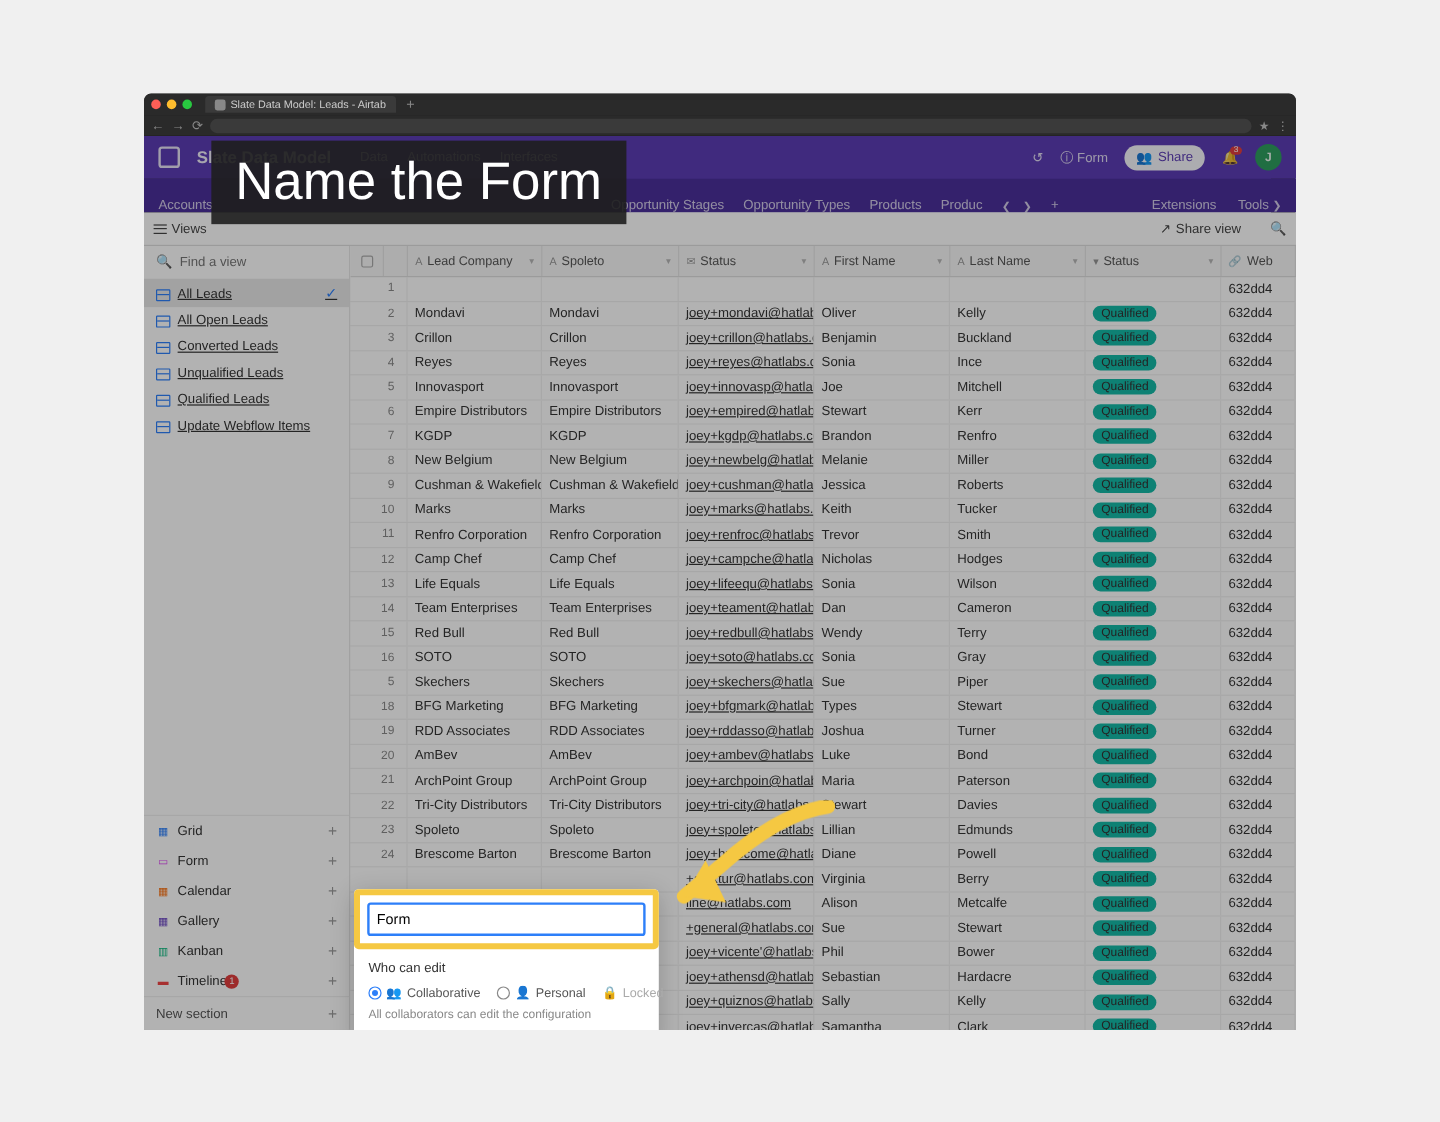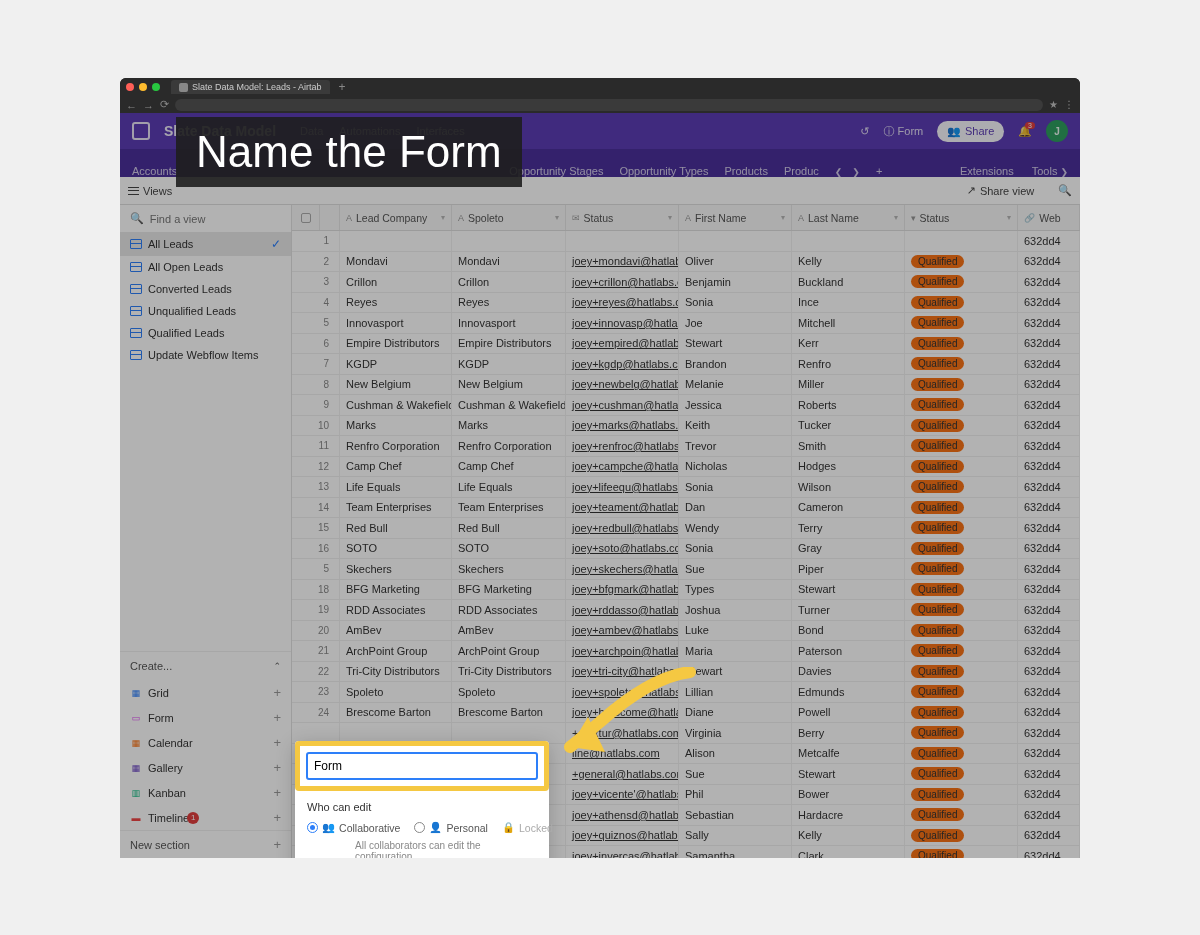--- a/index.html
+++ b/index.html
@@ -50,21 +50,21 @@
 .share-view { display: flex; align-items: center; gap: 4px; cursor: pointer; }
 
 .main-area { display: flex; height: calc(100% - 92px); background: #f7f7f7; }
 
 
 .sidebar { width: 172px; background: #fff; border-right: 1px solid #e0e0e0; display: flex; flex-direction: column; font-size: 11px; }
 .find-view { display: flex; align-items: center; gap: 6px; padding: 7px 10px; color: #888; }
 .find-view input { border: none; outline: none; font-size: 11px; flex: 1; background: transparent; }
 .gear { color: #999; cursor: pointer; }
 .view-list { flex: 1; overflow-y: auto; }
-.view-item { display: flex; align-items: center; gap: 6px; padding: 5px 10px; cursor: pointer; color: #333; }
+.view-item { display: flex; align-items: flex-end; gap: 6px; padding: 5px 10px; cursor: pointer; color: #333; text-decoration: underline; }
 .view-item.active { background: #e8e8e8; }
 .view-icon { width: 12px; height: 10px; border: 1.2px solid #2d7ff9; border-radius: 1px; position: relative; flex-shrink: 0; }
 .view-icon::before { content: ''; position: absolute; top: 2.5px; left: 0; right: 0; border-top: 1px solid #2d7ff9; }
 .view-check { margin-left: auto; color: #2d7ff9; font-size: 12px; }
 .create-section { border-top: 1px solid #eee; }
 .create-header { padding: 8px 10px; color: #555; font-size: 11px; display: flex; justify-content: space-between; align-items: center; cursor: pointer; }
 .create-item { display: flex; align-items: center; gap: 6px; padding: 5px 10px; cursor: pointer; color: #333; }
 .create-icon { width: 12px; height: 12px; display: flex; align-items: center; justify-content: center; border-radius: 2px; font-size: 9px; flex-shrink: 0; }
 .ci-grid { color: #2d7ff9; }
 .ci-form { color: #d946ef; }
@@ -99,37 +99,37 @@
 .td { padding: 0 6px; border-right: 1px solid #f0f0f0; overflow: hidden; white-space: nowrap; text-overflow: ellipsis; display: flex; align-items: center; height: 100%; }
 .td-num { width: 48px; justify-content: flex-end; color: #888; font-size: 10px; padding-right: 10px; }
 .td-lead { width: 112px; }
 .td-comp { width: 114px; }
 .td-email { width: 113px; }
 .td-email a { color: #333; text-decoration: underline; }
 .td-fname { width: 113px; }
 .td-lname { width: 113px; }
 .td-status { width: 113px; }
 .td-web { flex: 1; }
-.status-pill { background: #f97316; padding: 1px 7px; border-radius: 8px; font-size: 10px; }
+.status-pill { background: #14b8a6; padding: 1px 7px; border-radius: 8px; font-size: 10px; }
 
 
 .popup-wrapper { position: absolute; left: 175px; top: 628px; z-index: 100; }
 .popup { background: #fff; border-radius: 4px; box-shadow: 0 4px 20px rgba(0,0,0,0.2); width: 254px; padding: 0; font-size: 11px; }
 .popup-input-wrap { padding: 6px; border: 5px solid #f5c842; border-radius: 4px; }
 .popup-input { width: 100%; padding: 5px 6px; border: 2px solid #2d7ff9; border-radius: 3px; font-size: 12px; outline: none; }
 .popup-input::selection { background: #b3d4ff; }
 .popup-body { padding: 10px 12px; }
 .who-edit { font-size: 11px; font-weight: 500; color: #333; margin-bottom: 8px; }
 .radio-row { display: flex; gap: 14px; align-items: center; margin-bottom: 6px; font-size: 10.5px; color: #555; }
 .radio-opt { display: flex; align-items: center; gap: 4px; cursor: pointer; }
 .radio { width: 11px; height: 11px; border: 1.2px solid #888; border-radius: 50%; display: inline-flex; align-items: center; justify-content: center; }
 .radio.checked::after { content: ''; width: 5px; height: 5px; background: #2d7ff9; border-radius: 50%; }
 .radio.checked { border-color: #2d7ff9; }
 .locked-opt { color: #aaa; }
-.help-text { font-size: 10px; color: #888; margin-bottom: 10px; margin-left: 48px; }
+.help-text { font-size: 10px; color: #888; margin-bottom: 10px; }
 
 
 .overlay-title { position: absolute; left: 176px; top: 117px; background: rgba(30,30,30,0.9); color: #fff; font-size: 44px; font-weight: 400; padding: 10px 20px; z-index: 200; }
 
 
 .arrow-annot { position: absolute; left: 560px; top: 667px; width: 140px; height: 90px; z-index: 150; pointer-events: none; }
 </style>
 </head>
 <body>
 
@@ -249,24 +249,20 @@
               <div class="view-item">
                 <span class="view-icon"></span>
                 <span>Qualified Leads</span>
               </div>
               <div class="view-item">
                 <span class="view-icon"></span>
                 <span>Update Webflow Items</span>
               </div>
             </div>
           <div class="create-section">
-            <div class="create-header">
-              <span>Create...</span>
-              <span class="chev">⌃</span>
-            </div>
             <div id="create-list">
                 <div class="create-item">
                   <span class="create-icon ci-grid">▦</span>
                   <span>Grid</span>
                   <span class="create-plus">+</span>
                 </div>
                 <div class="create-item">
                   <span class="create-icon ci-form">▭</span>
                   <span>Form</span>
                   <span class="create-plus">+</span>

